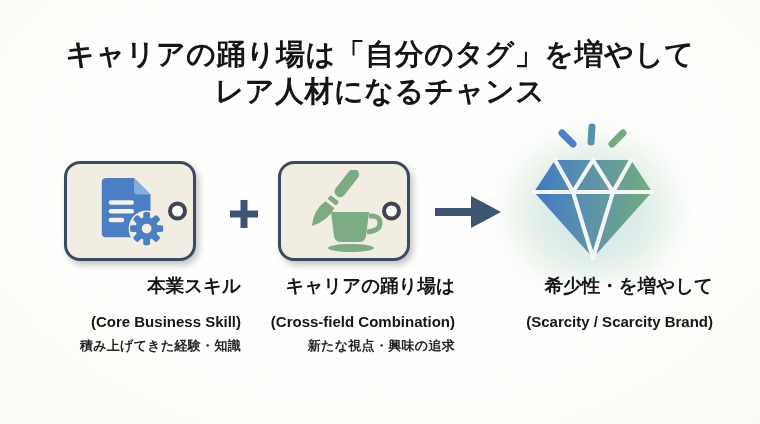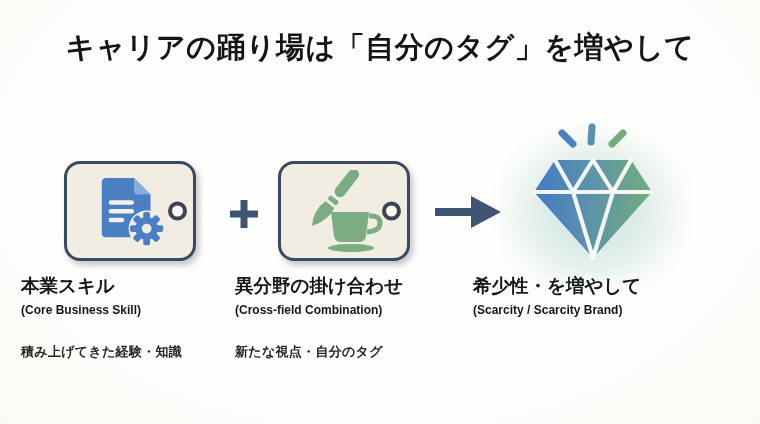--- a/index.html
+++ b/index.html
@@ -12,21 +12,21 @@
     width: 760px;
     height: 424px;
     background: radial-gradient(ellipse at 50% 40%, #fefefc 60%, #fbfaf6 100%);
     overflow: hidden;
   }
 
   
   .title {
     position: absolute;
     top: 24px; left: 0; right: 0;
-    margin: 5px;
+    margin: 12px;
     text-align: center;
     font-size: 29px;
     font-weight: 800;
     letter-spacing: 0.5px;
     color: #151515;
     line-height: 37px;
   }
   .title .t-line { display: block; }
 
   
@@ -71,52 +71,53 @@
       rgba(168, 208, 188, 0.30) 45%,
       rgba(255, 255, 255, 0) 74%);
     filter: blur(7px);
   }
   .diamond { position: absolute; left: 528px; top: 120px; }
 
   
   .col {
     position: absolute;
     top: 274px;
-    text-align: left;
+    text-align: right;
     color: #161616;
   }
   .col1 { left: 21px;  width: 220px; }
   .col2 { left: 235px; width: 220px; }
   .col3 { left: 473px; width: 240px; }
   .label-jp {
     font-size: 18.5px;
     font-weight: 800;
     line-height: 24px;
   }
   .label-en {
-    font-size: 12px;
+    font-size: 15px;
     font-weight: 700;
     line-height: 20px;
-    margin-top: 2px;
+    margin-top: 14px;
   }
   .desc {
-    margin-top: 23px;
+    margin-top: 5px;
     font-size: 13px;
     font-weight: 600;
     color: #242424;
     letter-spacing: 0.3px;
   }
 </style>
 </head>
 <body>
 
 <div class="canvas">
 
   <h1 class="title">
     <span class="t-line">キャリアの踊り場は「自分のタグ」を増やして</span>
+    <span class="t-line">レア人材になるチャンス</span>
   </h1>
 
   <div class="card card1">
     <svg class="card-icon icon-doc" width="76" height="76" viewBox="0 0 78 78">
       <path d="M12,4 H40 L57,21 V61 Q57,65 53,65 H12 Q7,65 7,61 V8 Q7,4 12,4 Z" fill="#4a7fc4"></path>
       <path d="M40,4 L57,21 H44 Q40,21 40,17 Z" fill="#85aedd"></path>
       <rect x="14" y="27" width="26" height="4.6" rx="2.3" fill="#f4f2ea"></rect>
       <rect x="14" y="36" width="26" height="4.6" rx="2.3" fill="#f4f2ea"></rect>
       <rect x="14" y="45" width="16" height="4.6" rx="2.3" fill="#f4f2ea"></rect>
       <g transform="translate(53,56)">
@@ -184,23 +185,23 @@
     </g>
   </svg>
 
   <div class="col col1">
     <div class="label-jp">本業スキル</div>
     <div class="label-en">(Core Business Skill)</div>
     <div class="desc">積み上げてきた経験・知識</div>
   </div>
 
   <div class="col col2">
-    <div class="label-jp">異分野の掛け合わせ</div>
+    <div class="label-jp">キャリアの踊り場は</div>
     <div class="label-en">(Cross-field Combination)</div>
-    <div class="desc">新たな視点・自分のタグ</div>
+    <div class="desc">新たな視点・興味の追求</div>
   </div>
 
   <div class="col col3">
     <div class="label-jp">希少性・を増やして</div>
     <div class="label-en">(Scarcity / Scarcity Brand)</div>
   </div>
 
 </div>
 
 </body></html>

